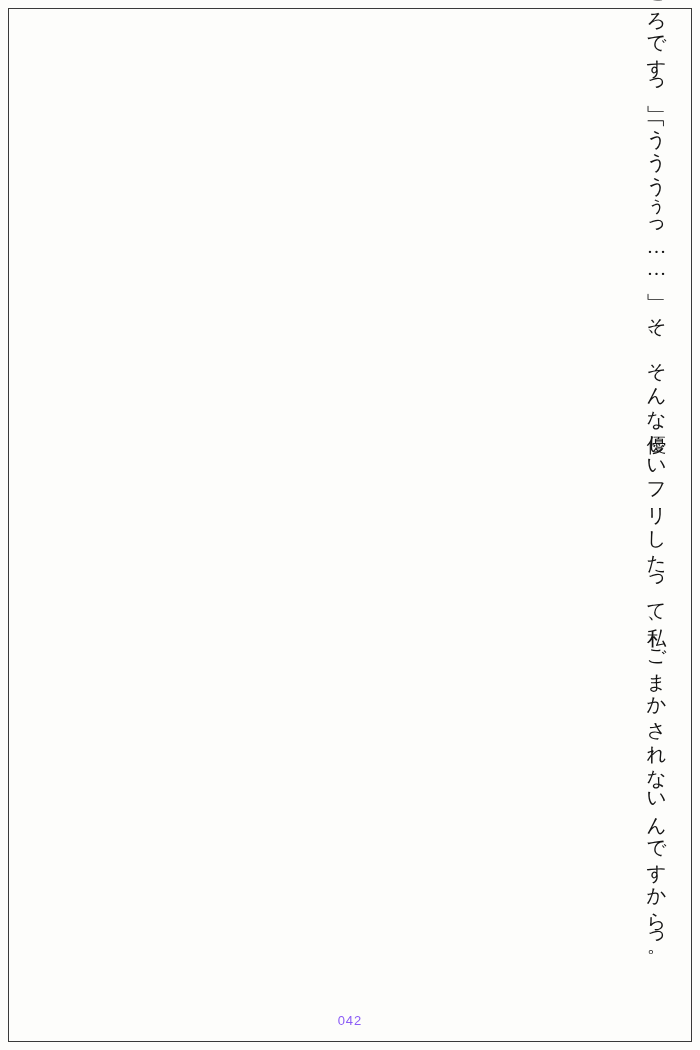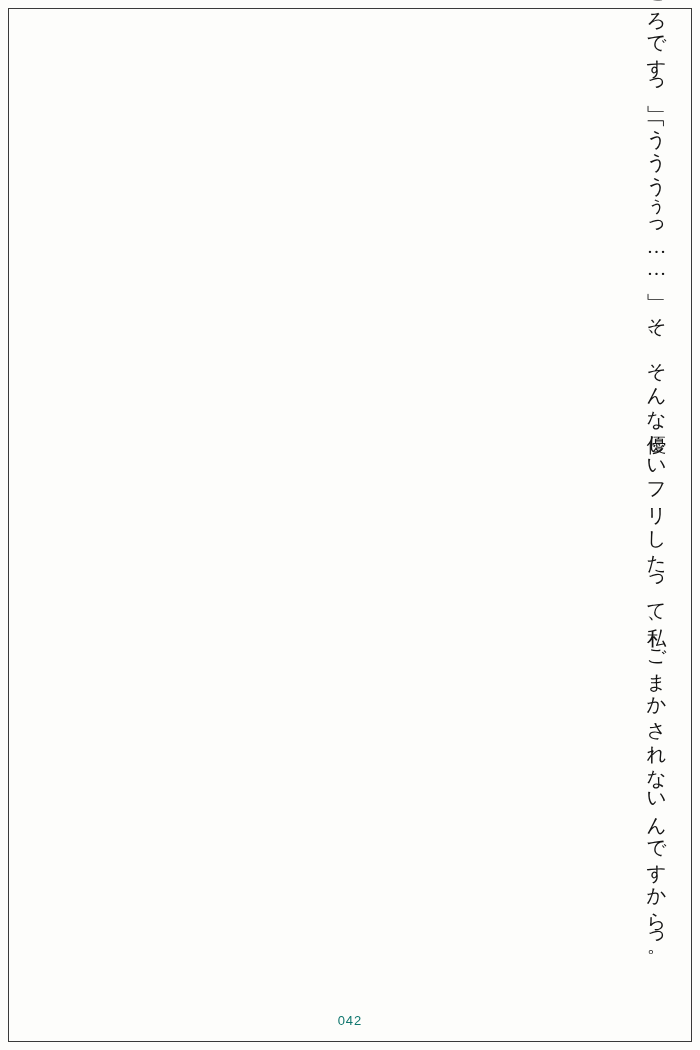--- a/index.html
+++ b/index.html
@@ -63,21 +63,21 @@
   }
   .page-number {
     position: absolute;
     left: 0;
     right: 0;
     bottom: 22px;
     text-align: center;
     font-family: "Liberation Sans", sans-serif;
     font-size: 13px;
     letter-spacing: 1px;
-    color: #0f766e;
+    color: #8b5cf6;
   }
 </style>
 </head>
 <body>
 
 <div class="page">
   <div class="page-frame"></div>
 
   <div class="text-block">
     <div class="line indent">「うううぅっ……」　そ、そんな優しいフリしたって私、ごまかされないんですからっ。</div>

